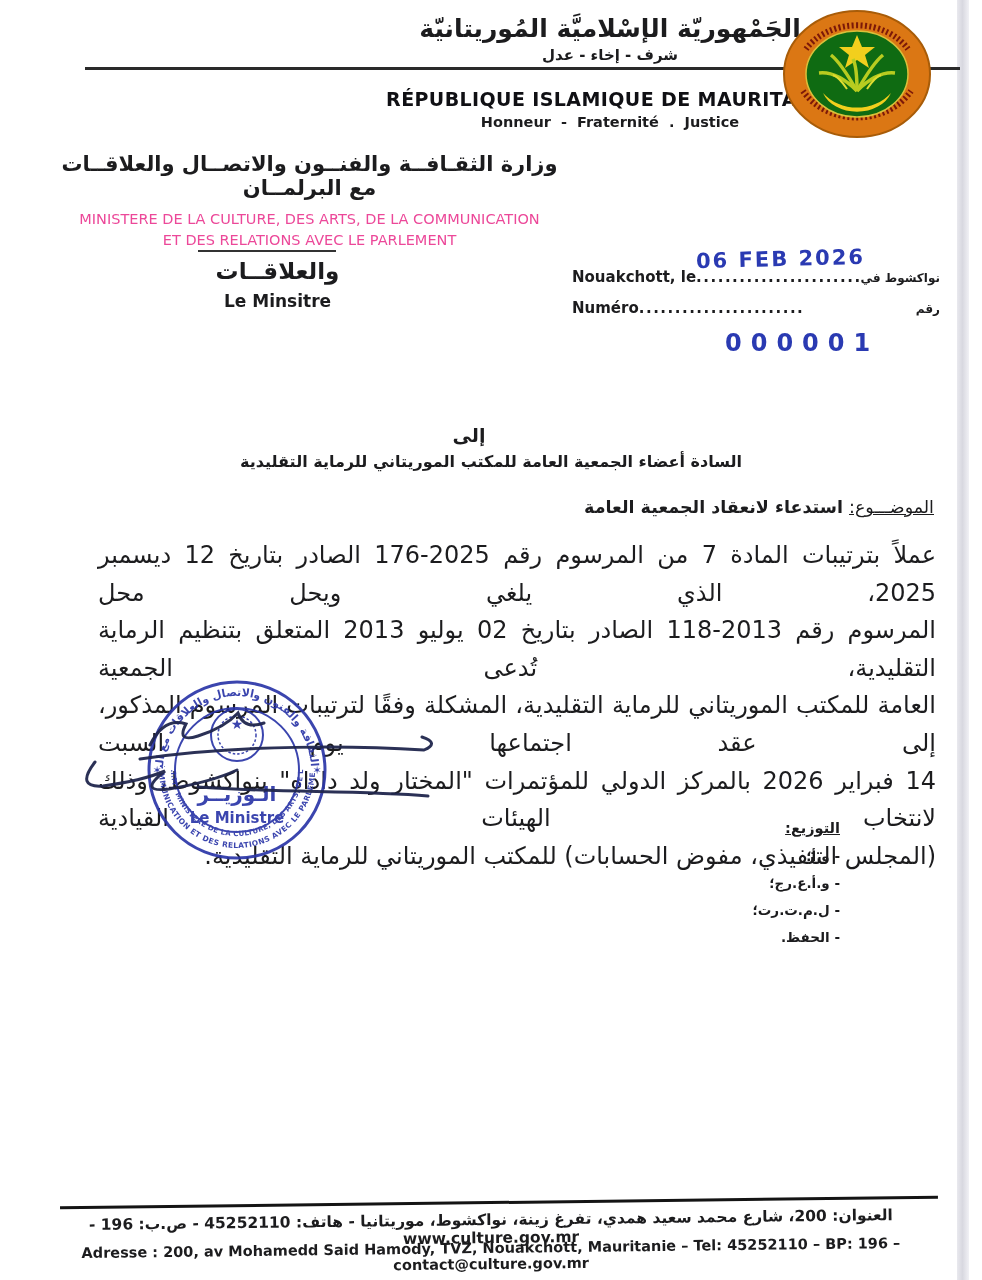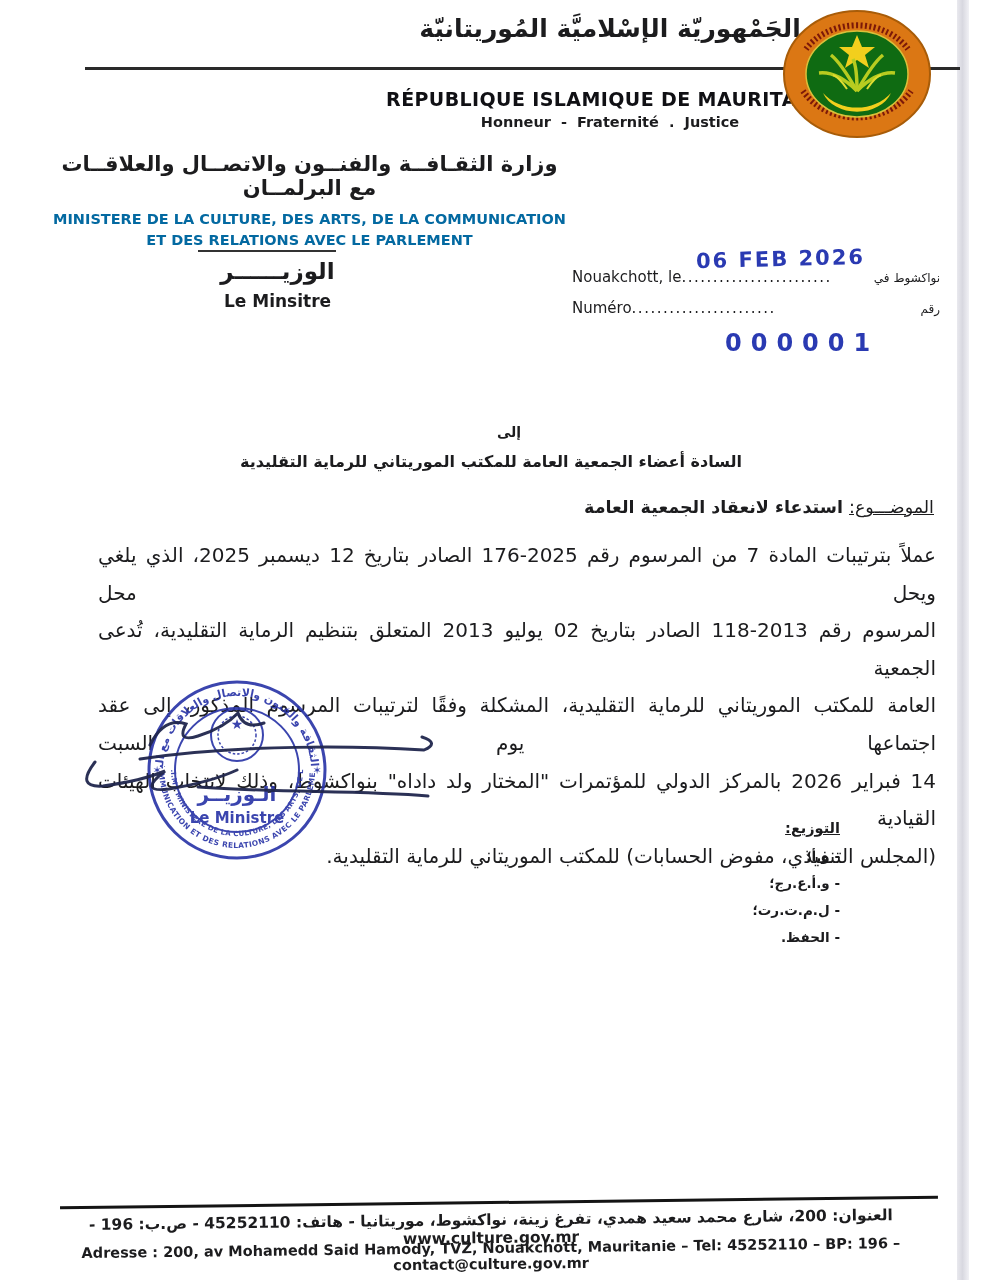--- a/index.html
+++ b/index.html
@@ -18,52 +18,52 @@
   .motto-ar{font-size:15px; font-weight:bold; margin-top:3px;}
   .hdr-line{position:absolute; top:67px; left:85px; right:22px; border-top:3px solid #2a2a2a;}
   .seal{position:absolute; top:9px; left:781px; width:152px; height:130px; z-index:6;}
   .rep-fr{position:absolute; top:88px; left:240px; width:740px; text-align:center;
           font-size:19px; font-weight:bold; letter-spacing:0.4px; color:#101014;}
   .motto-fr{position:absolute; top:114px; left:240px; width:740px; text-align:center;
           font-size:14.5px; font-weight:bold; word-spacing:5px;}
   
   .ministry{position:absolute; top:152px; left:52px; width:515px; text-align:center;}
   .ministry-ar{font-size:21px; font-weight:bold;}
-  .ministry-fr{font-size:14.5px; font-weight:bold; margin-top:9px; line-height:21px; color:#0369a1;}
+  .ministry-fr{font-size:14.5px; font-weight:normal; margin-top:9px; line-height:21px; color:#ec4899;}
   .ministry-divider{position:absolute; top:250px; left:198px; width:138px; border-top:2.5px solid #333;}
   
   .minister{position:absolute; top:258px; left:150px; width:255px; text-align:center;}
   .minister-ar{font-size:23px; font-weight:bold; letter-spacing:1px;}
   .minister-fr{font-size:17px; font-weight:bold; margin-top:7px;}
   
-  .dateline{position:absolute; top:268px; left:572px; width:368px; font-size:15px; font-weight:normal;}
+  .dateline{position:absolute; top:268px; left:572px; width:368px; font-size:15px; font-weight:bold;}
   .dl-row{display:flex; align-items:baseline;}
   .dl-row + .dl-row{margin-top:13px;}
   .dl-dots{flex:1; overflow:hidden; white-space:nowrap; letter-spacing:1.5px;}
   .dl-ar{font-size:12px;}
   .date-stamp{
     position:absolute; top:247px; left:696px; z-index:3; white-space:nowrap;
     color:#2a3ab2; font-size:21px; font-weight:bold; letter-spacing:2px;
     transform:rotate(-1.5deg);
   }
   .numero-value{
     position:absolute; top:329px; left:696px; white-space:nowrap;
     color:#2a3ab2; font-size:24px; font-weight:bold; letter-spacing:9px;margin-left:29px;
   }
   
   .to-line{position:absolute; top:424px; left:0; width:938px; text-align:center;
-           font-size:14px; font-weight:bold;margin-left:40px;}
+           font-size:19px; font-weight:bold;}
   .addressee{position:absolute; top:452px; left:0; width:982px; text-align:center;
            font-size:16px; font-weight:bold;}
   .subject{position:absolute; top:497px; right:48px; direction:rtl;
            font-size:17.5px; font-weight:600;}
   .subject-label{font-weight:normal; text-decoration:underline;}
   
   .letter-body{position:absolute; top:537px; left:98px; width:838px; direction:rtl;
-           font-size:20px; line-height:37.6px; font-weight:500;}
+           font-size:24px; line-height:37.6px; font-weight:500;}
   .body-line{text-align:justify; text-align-last:justify;}
   .body-line.last{text-align:right; text-align-last:right;}
   
   .ministry-stamp{position:absolute; left:75px; top:672px; width:330px; height:202px; z-index:7; opacity:0.92;}
   .signature{position:absolute; left:0; top:640px; width:982px; height:240px; z-index:8;}
   
   .distribution{position:absolute; top:820px; right:142px; width:230px; direction:rtl;
            font-size:14px;}
   .dist-title{font-size:14.5px; font-weight:bold; text-decoration:underline; margin-bottom:7px;}
   .dist-item{font-size:13.5px; font-weight:600; line-height:27px;}
@@ -76,20 +76,21 @@
            font-size:14.5px; font-weight:600; transform:rotate(-0.7deg);}
 </style>
 </head>
 <body>
 
 <div id="page">
   <div class="scan-edge"></div>
 
   <div class="hdr-center">
     <div class="rep-ar">الجَمْهوريّة الإسْلاميَّة المُوريتانيّة</div>
+    <div class="motto-ar">شرف - إخاء - عدل</div>
   </div>
   <div class="hdr-line"></div>
 
   <svg class="seal" viewBox="0 0 152 130">
     <ellipse cx="76" cy="65" rx="73" ry="63" fill="#db7714" stroke="#a85c08" stroke-width="2"></ellipse>
     <path d="M25 40 A 60 50 0 0 1 127 40" fill="none" stroke="#7c1808" stroke-width="6" stroke-dasharray="2 2.4"></path>
     <path d="M22 82 A 62 52 0 0 0 130 82" fill="none" stroke="#7c1808" stroke-width="6" stroke-dasharray="2 2.4"></path>
     <ellipse cx="76" cy="65" rx="51" ry="43" fill="#0f6b12" stroke="#d9c03a" stroke-width="1.5"></ellipse>
     <path d="M76 26 L81 38 L94 38 L84 46 L88 59 L76 51 L64 59 L68 46 L58 38 L71 38 Z" fill="#f2cf1d"></path>
     <g stroke="#b8cc20" stroke-width="3.5" fill="none">
@@ -112,21 +113,21 @@
   <div class="ministry">
     <div class="ministry-ar">وزارة الثقـافــة والفنــون والاتصــال والعلاقــات مع البرلمــان</div>
     <div class="ministry-fr">
       <div>MINISTERE DE LA CULTURE, DES ARTS, DE LA COMMUNICATION</div>
       <div>ET DES RELATIONS AVEC LE PARLEMENT</div>
     </div>
   </div>
   <div class="ministry-divider"></div>
 
   <div class="minister">
-    <div class="minister-ar">الوزيــــــر</div>
+    <div class="minister-ar">والعلاقــات</div>
     <div class="minister-fr">Le Minsitre</div>
   </div>
 
   <div class="dateline">
     <div class="dl-row">
       <span>Nouakchott, le</span>
       <span class="dl-dots">........................</span>
       <span class="dl-ar">نواكشوط في</span>
     </div>
     <div class="dl-row">

